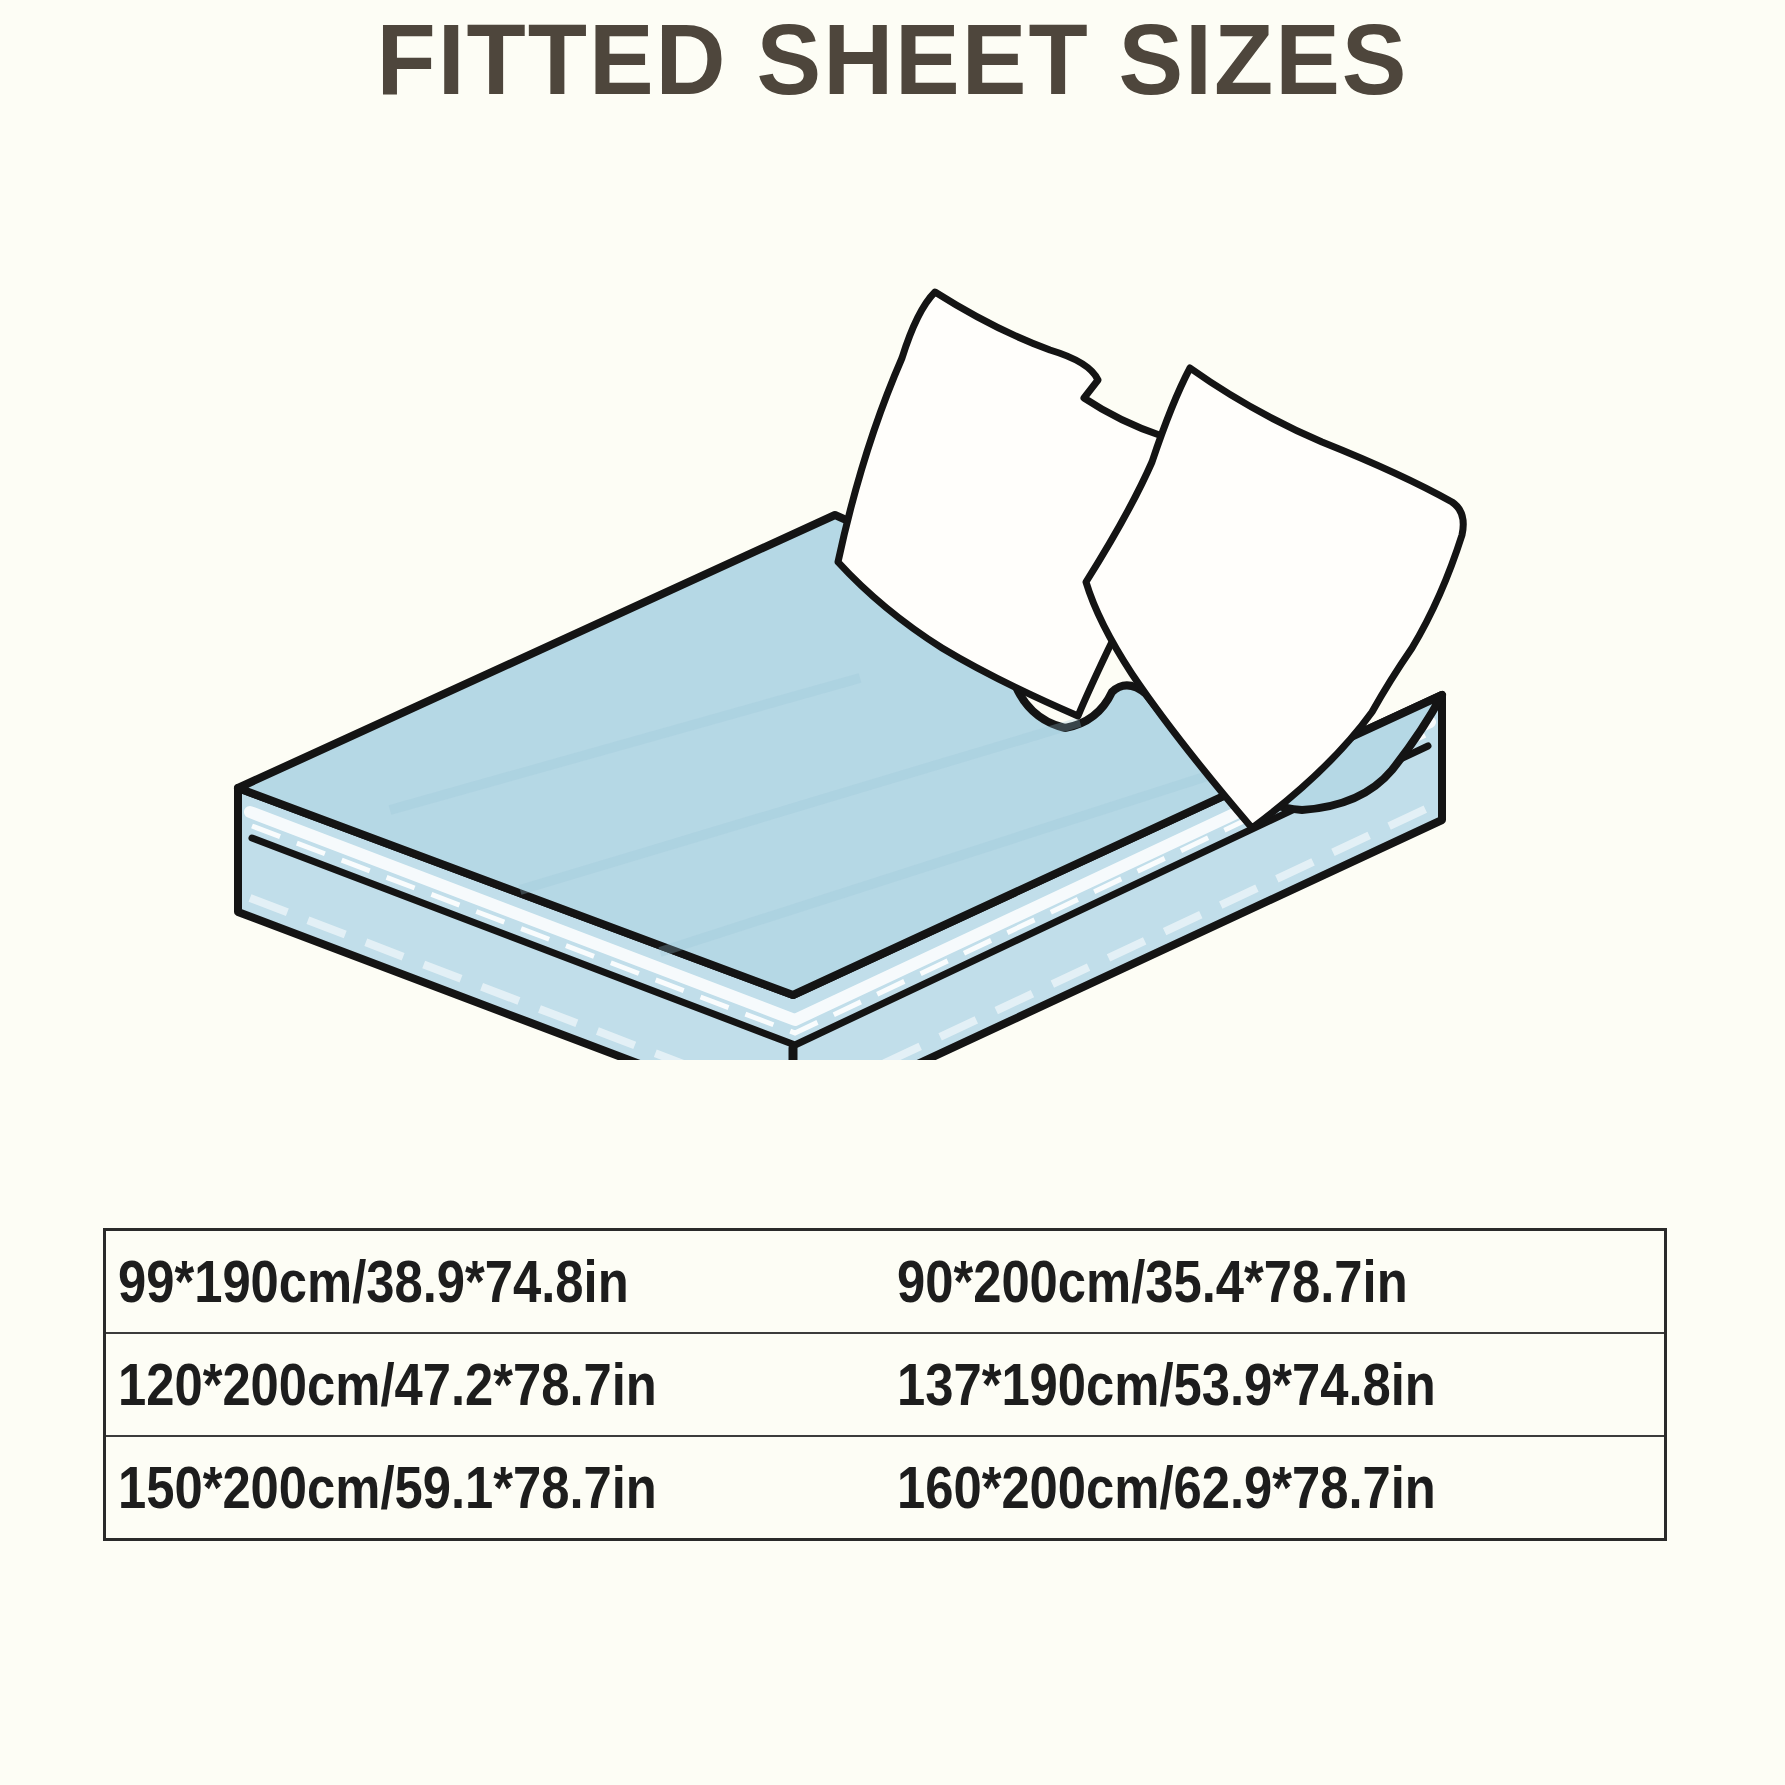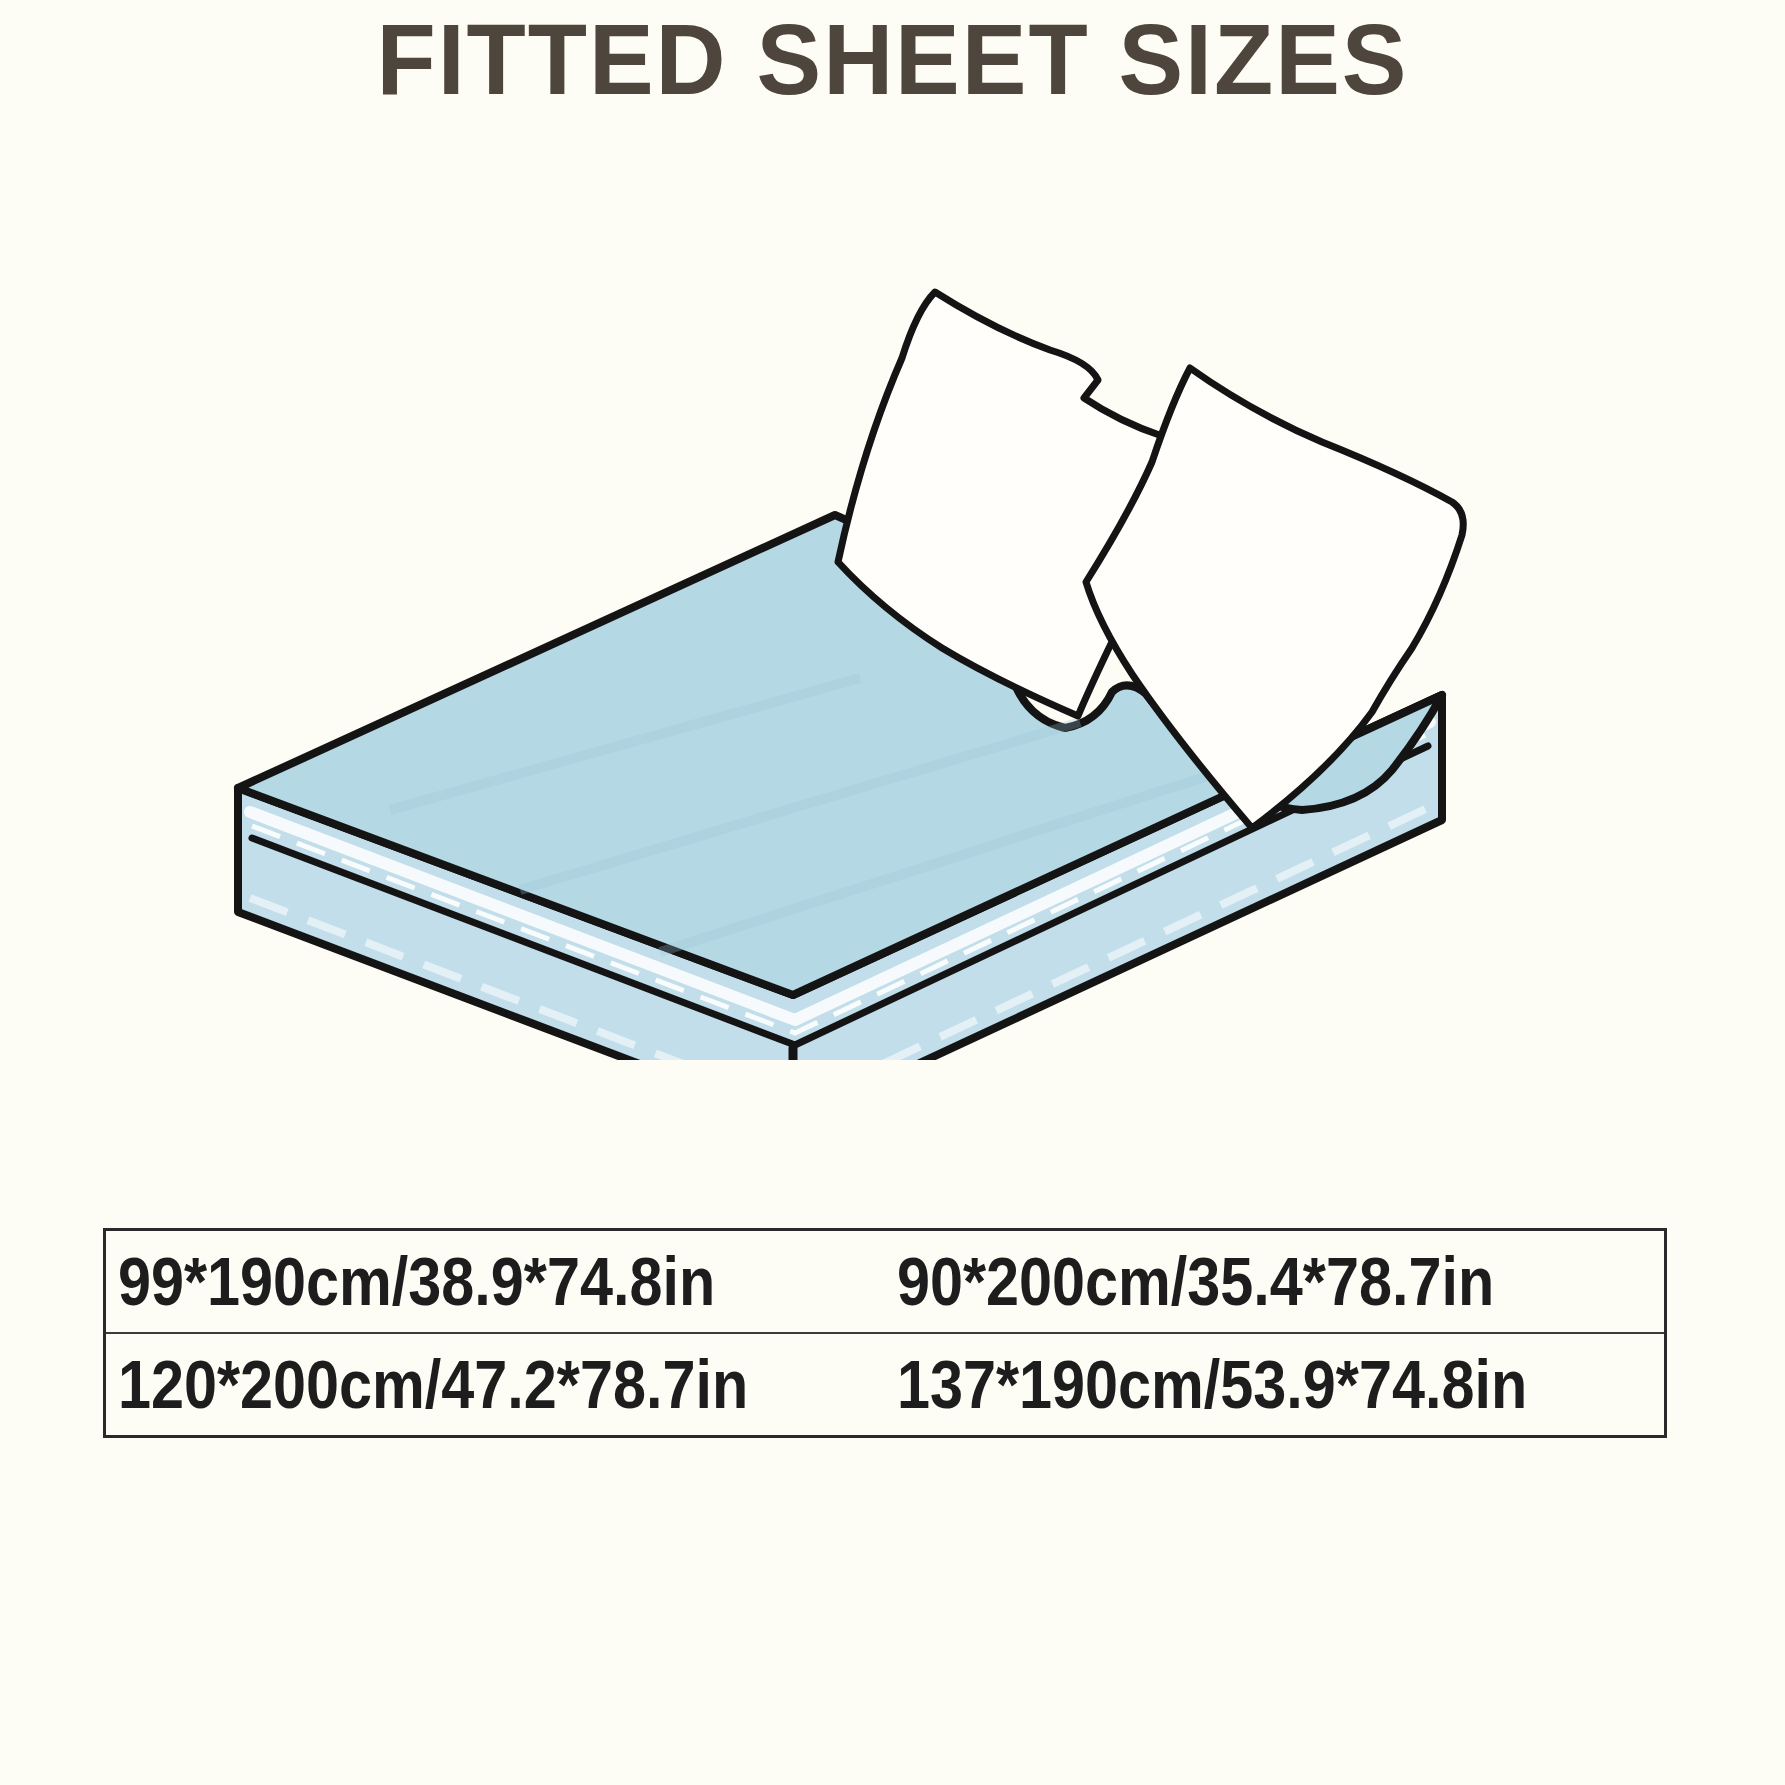--- a/index.html
+++ b/index.html
@@ -23,21 +23,21 @@
   .sizes{
     position:absolute;left:103px;top:1228px;width:1564px;
     border-collapse:collapse;table-layout:fixed;
     border:3px solid var(--tbl-border,#2a2a2a);
   }
   .sizes tr{border-bottom:2px solid var(--tbl-divider,#3c3c3c);}
   .sizes tr:last-child{border-bottom:none;}
   .sizes td{
     height:101px;vertical-align:middle;
     padding:0 0 0 12px;
-    font-weight:bold;font-size:69px;
+    font-weight:bold;font-size:59px;
     color:var(--tbl-text,#1d1d1d);
     white-space:nowrap;overflow:visible;
   }
   .cond{display:inline-block;transform:scaleX(.86);transform-origin:0 50%;}
 </style>
 </head>
 <body>
 
 <div class="canvas">
 
@@ -103,16 +103,20 @@
   <table class="sizes">
     <tbody>
         <tr>
           <td><span class="cond">99*190cm/38.9*74.8in</span></td>
           <td><span class="cond">90*200cm/35.4*78.7in</span></td>
         </tr>
         <tr>
           <td><span class="cond">120*200cm/47.2*78.7in</span></td>
           <td><span class="cond">137*190cm/53.9*74.8in</span></td>
         </tr>
+        <tr>
+          <td><span class="cond">150*200cm/59.1*78.7in</span></td>
+          <td><span class="cond">160*200cm/62.9*78.7in</span></td>
+        </tr>
       </tbody>
   </table>
 
 </div>
 
 </body></html>

